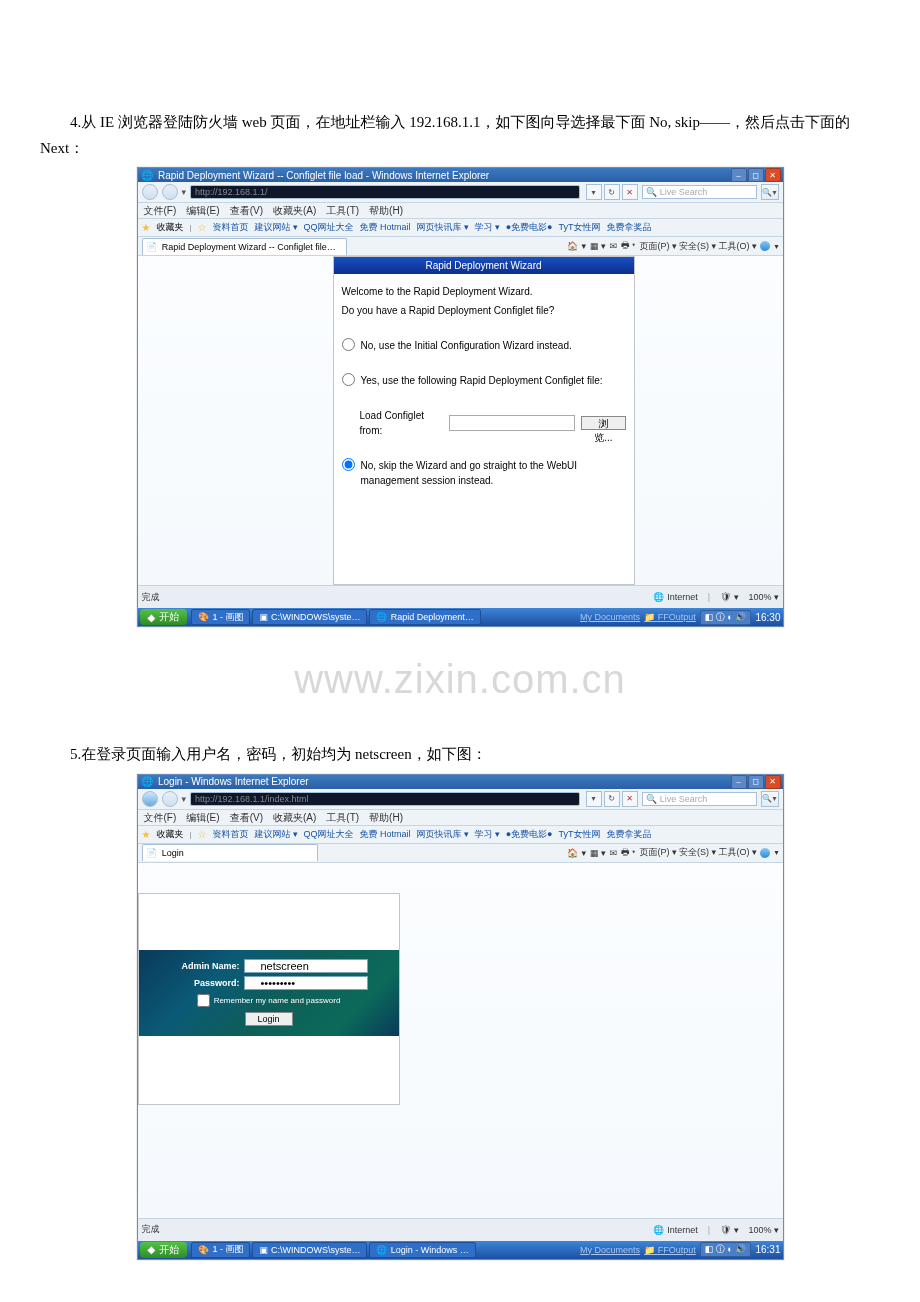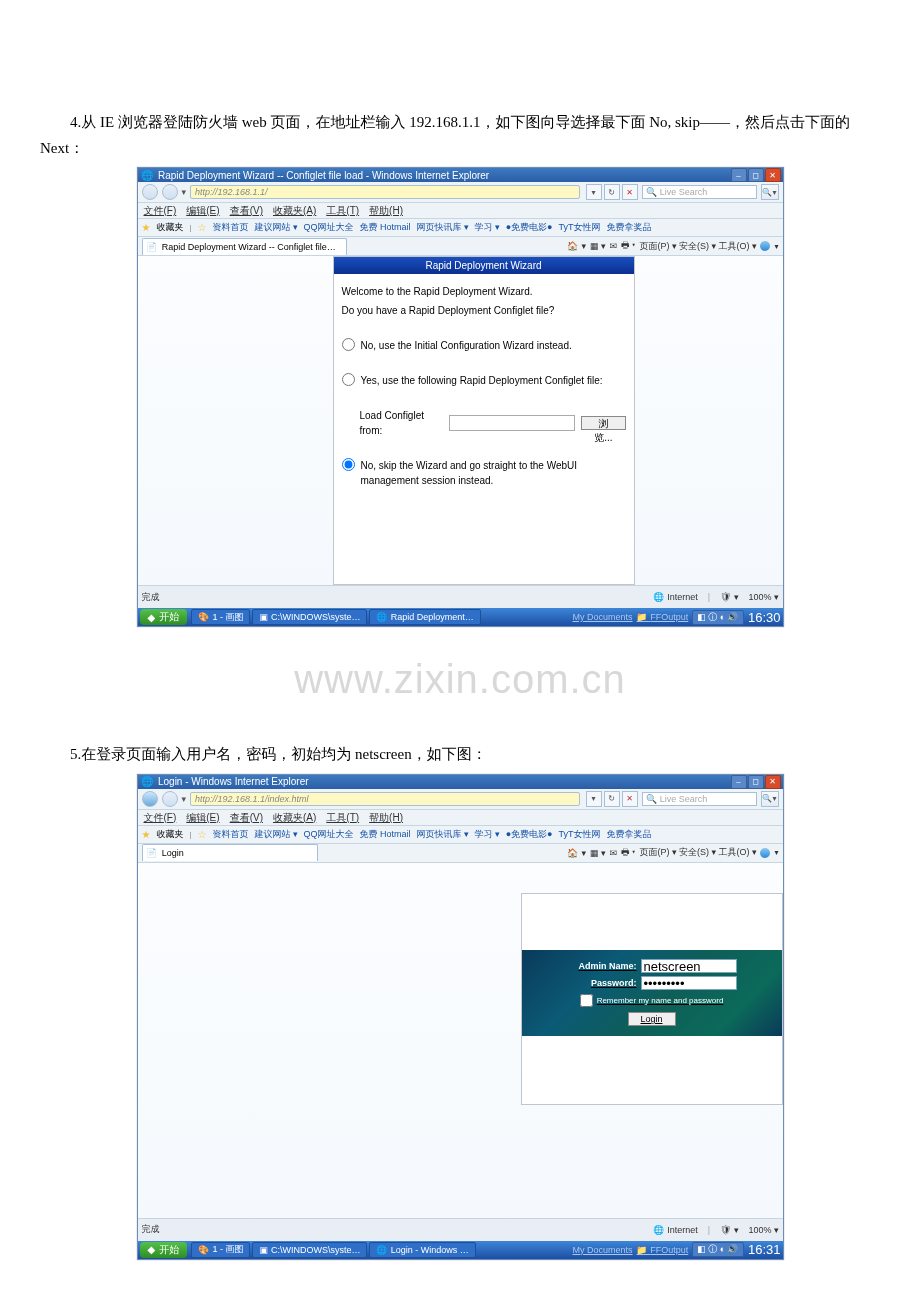--- a/index.html
+++ b/index.html
@@ -64,29 +64,28 @@
     height: 16px;
   }
   .round-btn {
     width: 14px; height: 14px; border-radius: 50%;
     background: linear-gradient(#e8f0f8, #cfdff0);
     border: 1px solid #a8bfd8;
     display: inline-block;
   }
   .addr {
     flex: 1;
-    background: #fef9c3;
+    background: #0f172a;
     border: 1px solid #a8bfd8;
     border-radius: 2px;
     padding: 0 4px;
     height: 12px;
     line-height: 12px;
     color: #888;
     font-size: 9px;
-    font-style: italic;
   }
   .addr-ctrls { display:flex; align-items:center; gap:2px; margin-left:2px; }
   .mini-btn {
     width: 14px; height: 14px;
     border: 1px solid #a8bfd8;
     background: #f4f8fc;
     display:flex; align-items:center; justify-content:center;
     font-size:8px; color:#555;
   }
   .search {
@@ -103,21 +102,20 @@
   
   .ie-menu {
     display: flex;
     gap: 10px;
     padding: 1px 6px;
     background: #eef3f8;
     border-bottom: 1px solid #c7d4e1;
     height: 13px;
     font-size: 10px;
     color: #333;
-    text-decoration: underline;
   }
   
   .ie-fav {
     display: flex;
     align-items: center;
     gap: 6px;
     padding: 1px 4px;
     background: #eef3f8;
     border-bottom: 1px solid #c7d4e1;
     height: 15px;
@@ -213,50 +211,49 @@
     background:linear-gradient(#56c04a,#2e8d24);
     border-radius:4px; padding:1px 8px; color:#fff;
   }
   .task-btns{display:flex; gap:2px; margin-left:4px;}
   .task-btn{
     background:#2f6fc8; color:#fff; border:1px solid #1e4f99;
     padding:0 6px; border-radius:2px; font-size:9px; height:14px;
     display:flex; align-items:center; gap:3px;
   }
   .tray{display:flex; align-items:center; gap:4px; color:#fff;}
-  .tray .time{font-size:13px;}
+  .tray .time{font-size:10px;}
   .tray .chips{background:#4a7fc8; border:1px solid #2f5ea3; border-radius:2px; padding:0 4px; font-size:9px; display:flex; align-items:center; gap:2px;}
   .tray .mydoc{color:#a8c7f0; font-size:9px;text-decoration:underline;}
   .spacer-block { height: 70px; }
 
   
   .login-wrap {
     min-height: 325px;
     display:flex;
-    justify-content:flex-end;
+    justify-content:flex-start;
     padding-top: 30px;
-    text-decoration: underline;
   }
   .login-card{
     width: 260px; height: 210px;
     border:1px solid #c0c6cc;
     background:#fff;
     display:flex; flex-direction:column;
   }
   .login-top{ flex:0 0 56px; background:#fff;}
   .login-mid{
     flex:0 0 86px;
     background: linear-gradient(135deg,#0a3a5a 0%, #0b5a76 30%, #0e5e58 55%, #0b6a5a 80%, #0a3a5a 100%);
     display:flex; flex-direction:column; align-items:center; justify-content:center;
     gap:3px; color:#fff; font-size:10px;
   }
   .login-row{display:flex; align-items:center; gap:4px;}
   .login-row label{width:70px; text-align:right; font-weight:bold; font-size:9px;}
   .login-row input{
-    width:90px; height:12px; border:1px solid #7aa3c0; font-size:13px; padding:0 2px;
+    width:90px; height:12px; border:1px solid #7aa3c0; font-size:11px; padding:0 16px;
   }
   .remember{display:flex; align-items:center; gap:4px; font-size:8px; margin-top:1px;}
   .remember input{margin:0;}
   .login-btn{
     font-size:9px; border:1px solid #888; background:#efefef; width:48px; height:14px; margin-top:2px;
   }
   .login-bot{flex:1; background:#fff;}
 
   .watermark {
     text-align:center;

